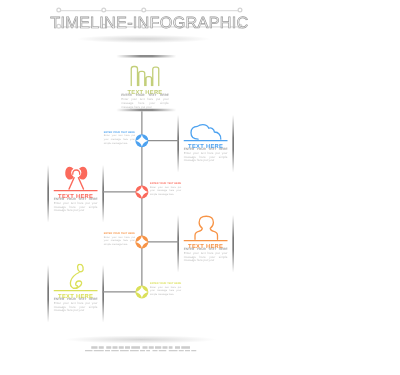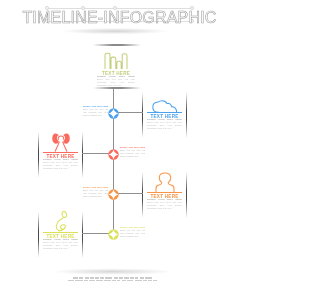--- a/index.html
+++ b/index.html
@@ -5,21 +5,21 @@
   html,body{margin:0;padding:0;background:#ffffff;}
   body{width:225px;height:300px;font-family:"Liberation Sans",sans-serif;overflow:hidden;}
   .root{position:relative;width:225px;height:300px;background:#ffffff;}
 
   
   .title-wrap{position:absolute;left:0;top:0;width:225px;height:36px;}
   .tline{position:absolute;height:1px;background:#dedede;}
   .tdot{position:absolute;width:4px;height:4px;margin-left:-2px;margin-top:-2px;
         border:1px solid #d4d4d4;border-radius:50%;background:#ffffff;box-sizing:border-box;}
   .title{position:absolute;left:7px;top:11px;width:225px;text-align:center;
-         font-size:16px;line-height:13px;color:#ffffff;
+         font-size:13px;line-height:13px;color:#ffffff;
          -webkit-text-stroke:0.55px #9a9a9a;font-weight:400;letter-spacing:0.2px;}
   .title-shadow{position:absolute;left:40px;top:28px;width:150px;height:9px;
         background:radial-gradient(ellipse 50% 50% at 50% 35%,rgba(0,0,0,0.17) 0%,rgba(0,0,0,0.0) 72%);}
 
   
   .vline{position:absolute;left:113px;width:1px;background:#8f8f8f;}
   .hline{position:absolute;height:1px;background:#8f8f8f;}
   .node{position:absolute;width:13px;height:13px;margin-left:-6.5px;margin-top:-6.5px;}
 
   

